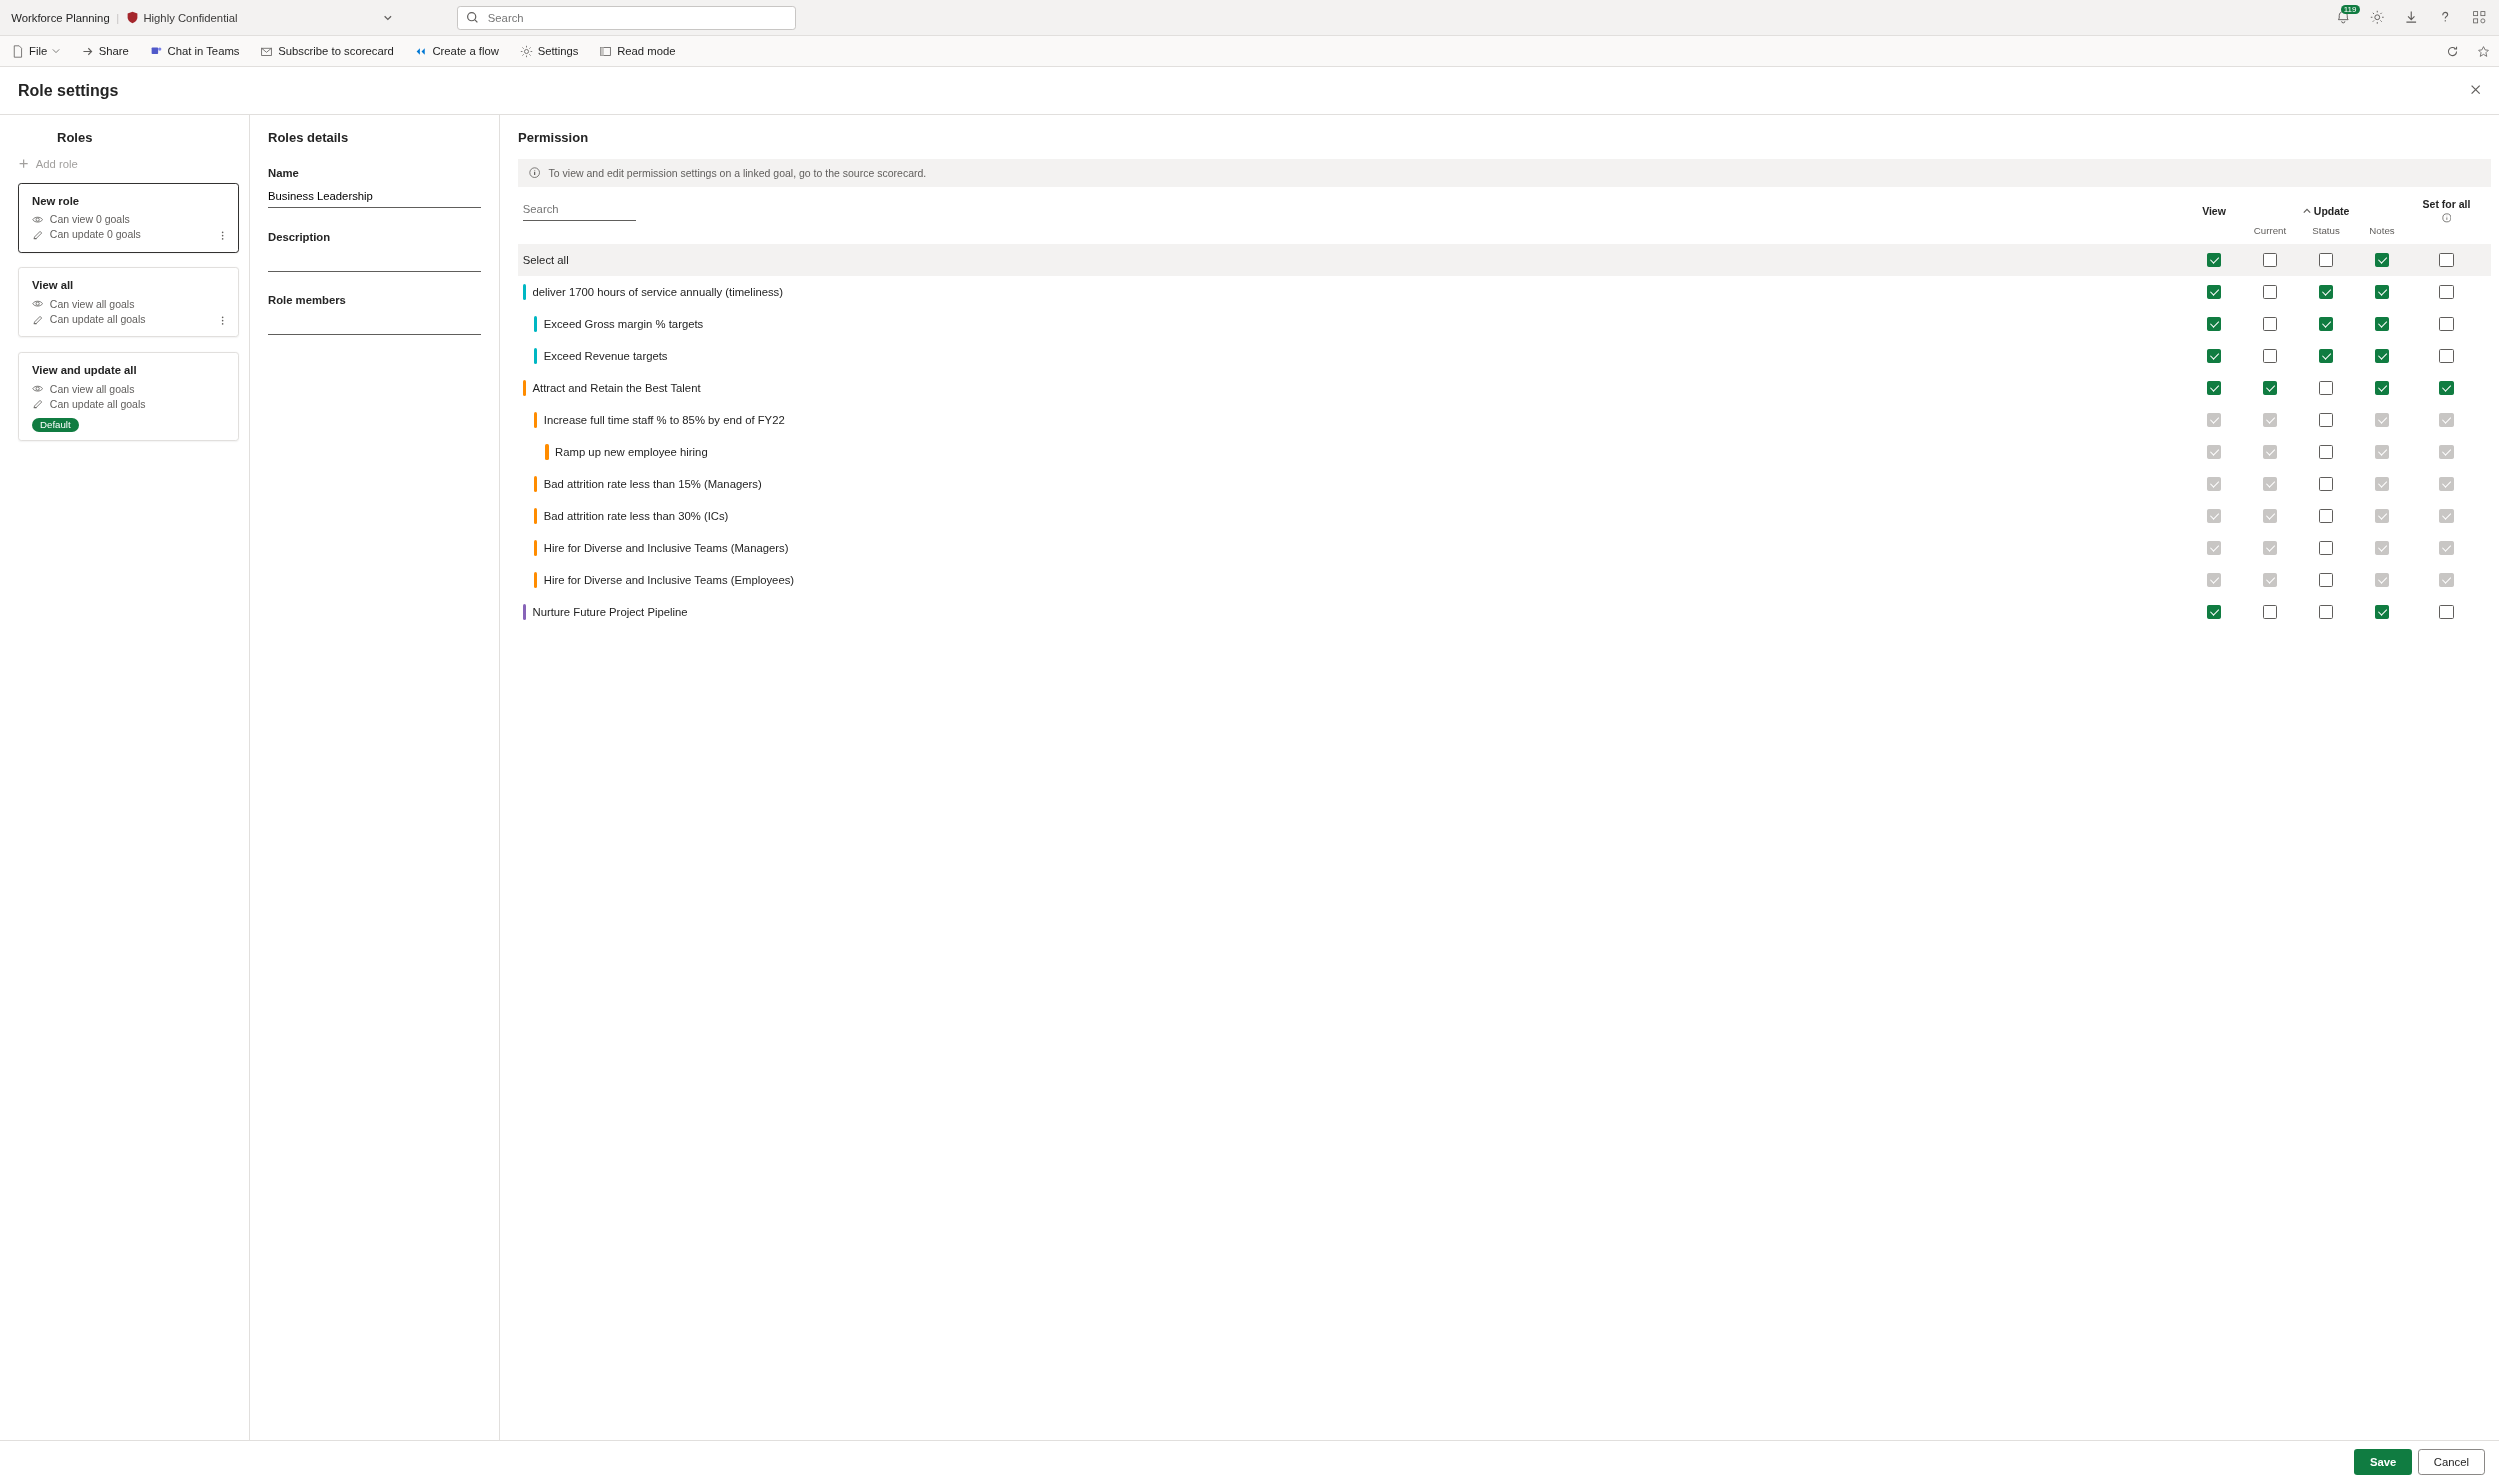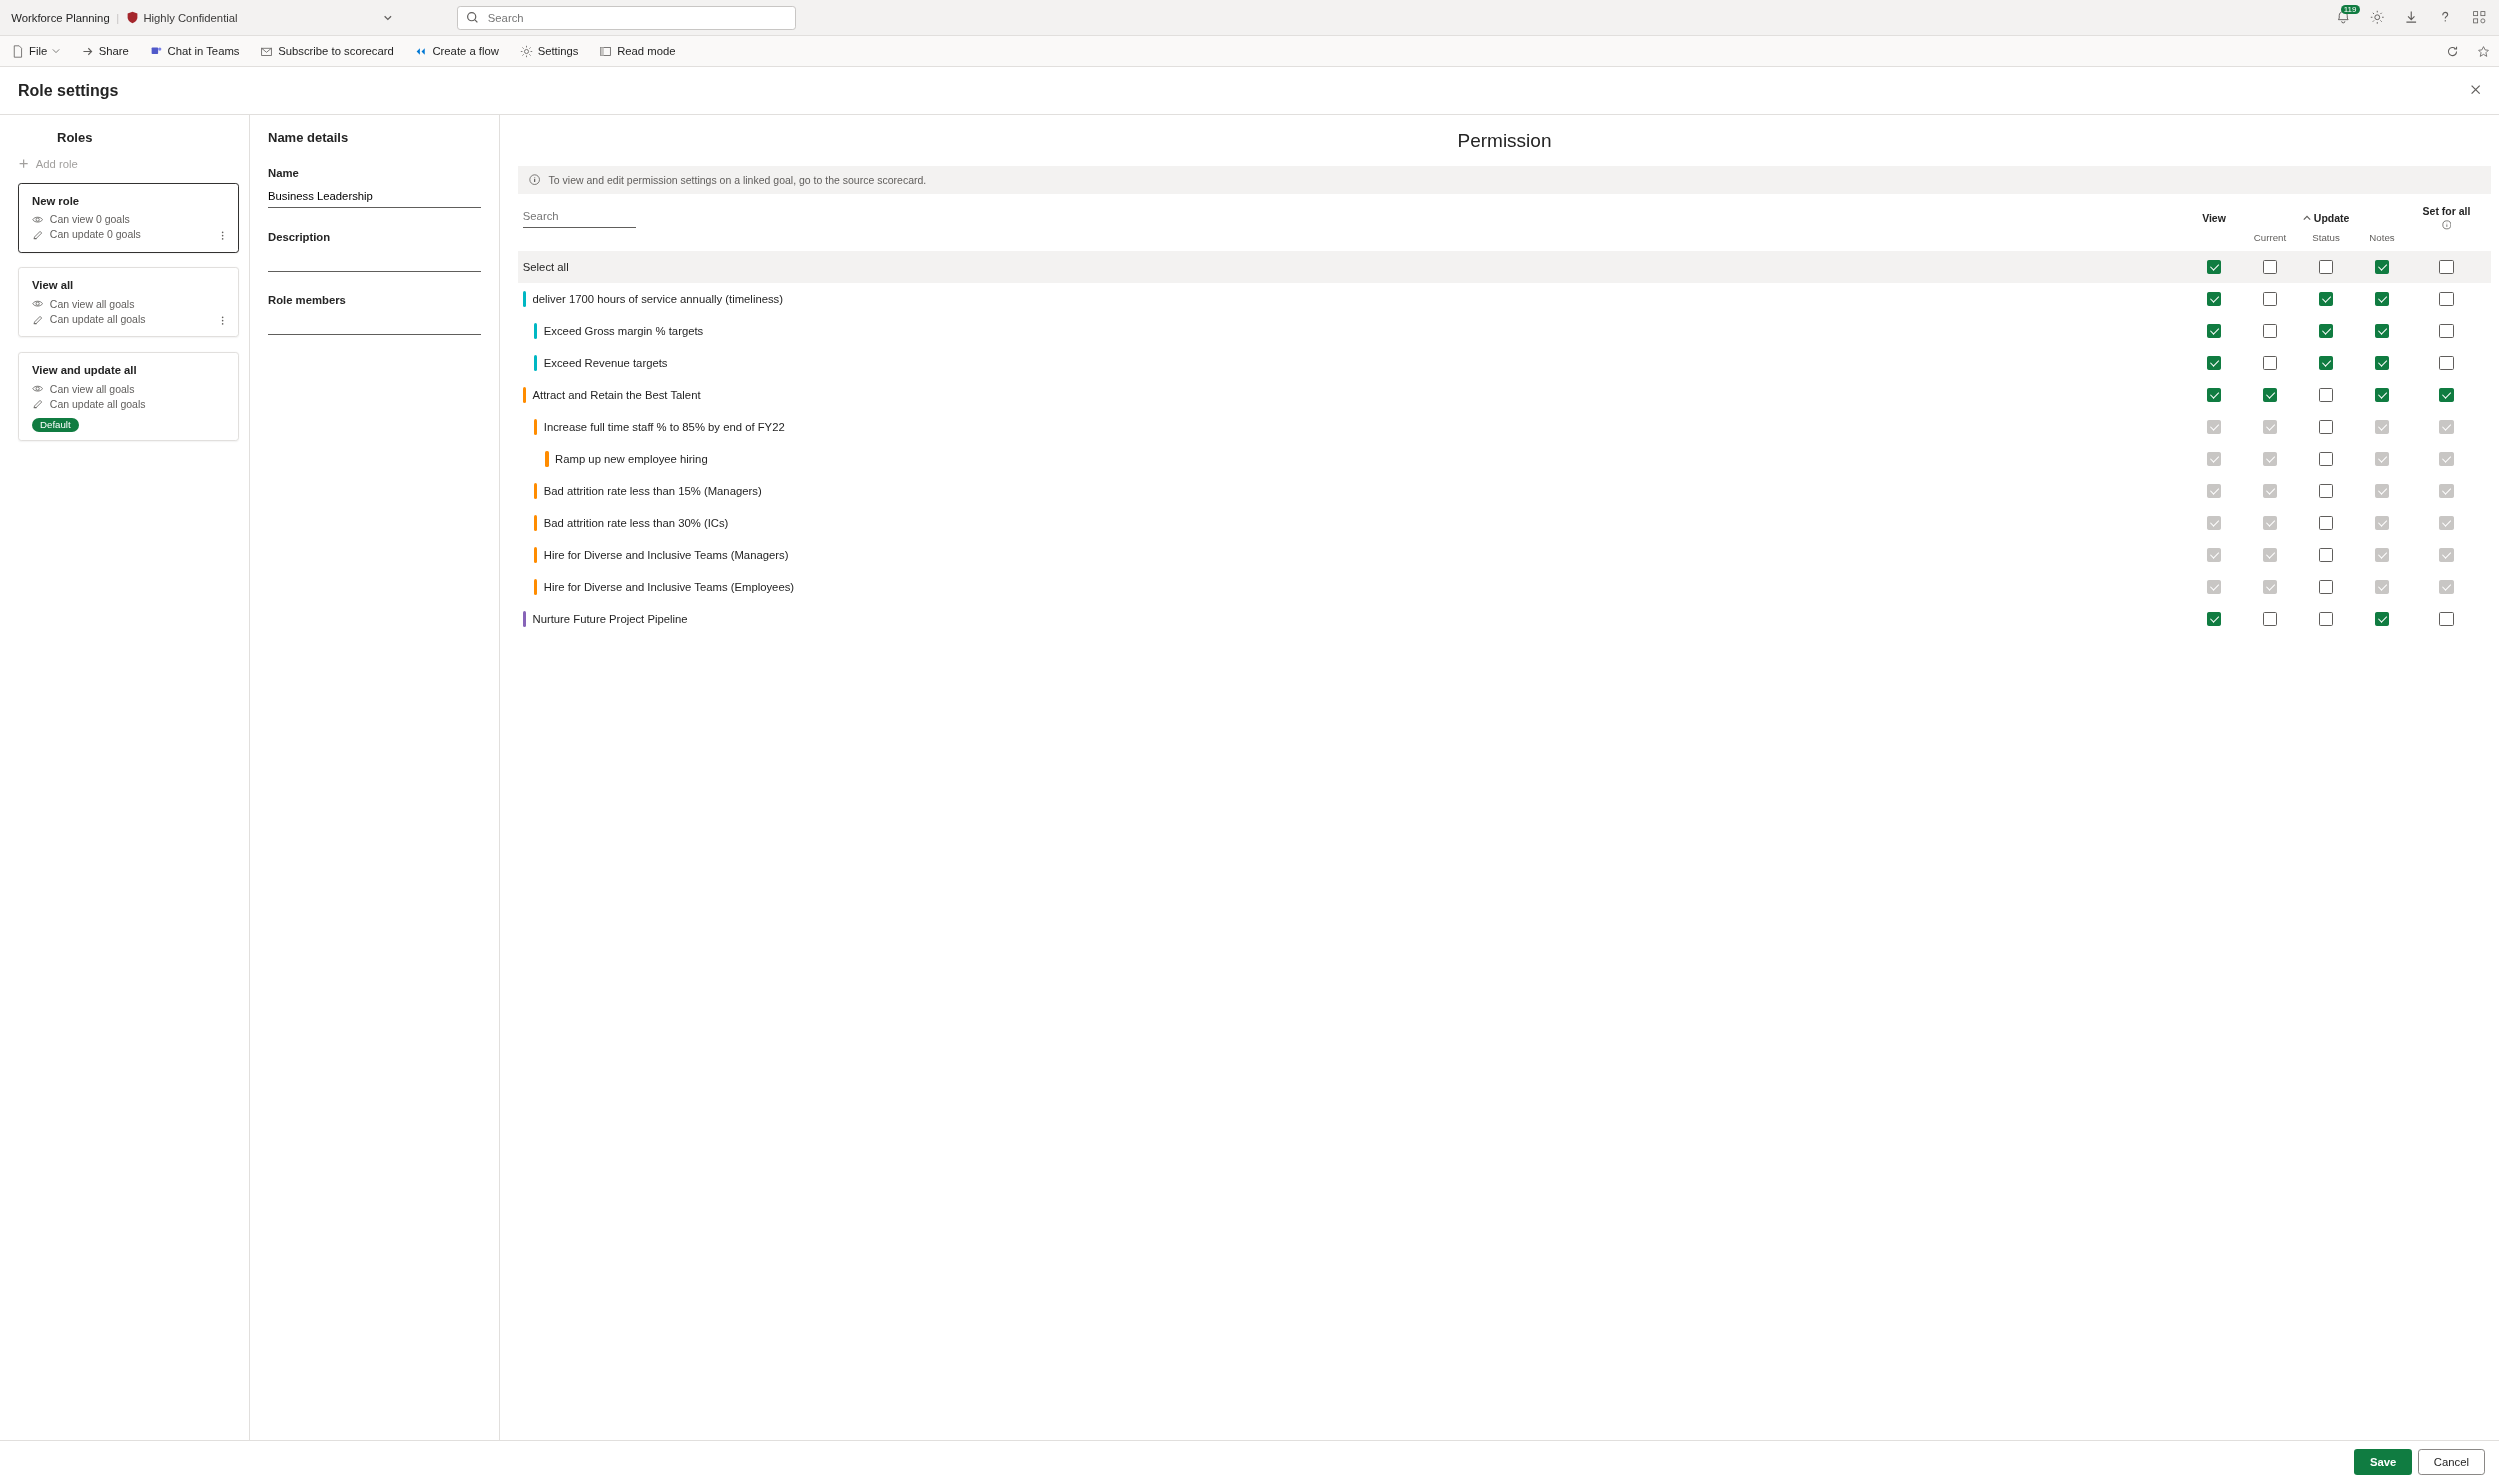--- a/index.html
+++ b/index.html
@@ -194,21 +194,21 @@
   }
 
   
   .permission-panel {
     flex: 1;
     padding: 8px 8px 8px 18px;
     display: flex;
     flex-direction: column;
     overflow: hidden;
   }
-  .permission-panel h2 { font-size: 19px; font-weight: 400; margin: 6.5px 0 14.5px; text-align: center; }
+  .permission-panel h2 { font-size: 13px; font-weight: 700; margin: 6.5px 0 14.5px; }
   .info-strip {
     background: #f3f2f1;
     padding: 8px 11.3px;
     display: flex;
     align-items: center;
     gap: 8px;
     font-size: 10.5px;
     color: #605e5c;
     margin-bottom: 6.5px;
   }
@@ -522,21 +522,21 @@
           </div><div class="role-desc-line">
             <svg width="11.3" height="11.3" viewBox="0 0 14 14">
               <path d="M2 12 H6 M3 10 L10 3 L12 5 L5 12 H3 Z" stroke="#605e5c" fill="none"></path>
             </svg>
             <span>Can update all goals</span>
           </div><span class="default-pill">Default</span></div>
       </div>
   </div>
 
   <div class="details-panel">
-    <h2>Name details</h2>
+    <h2>Roles details</h2>
     <div class="field-label">Name</div>
     <input class="field-input" type="text" value="Business Leadership" style="">
     <div class="field-label">Description</div>
     <input class="field-input" type="text" value="" style="">
     <div class="field-label">Role members</div>
     <input class="field-input" type="text" value="" style="">
   </div>
 
   <div class="permission-panel">
     <h2>Permission</h2>

